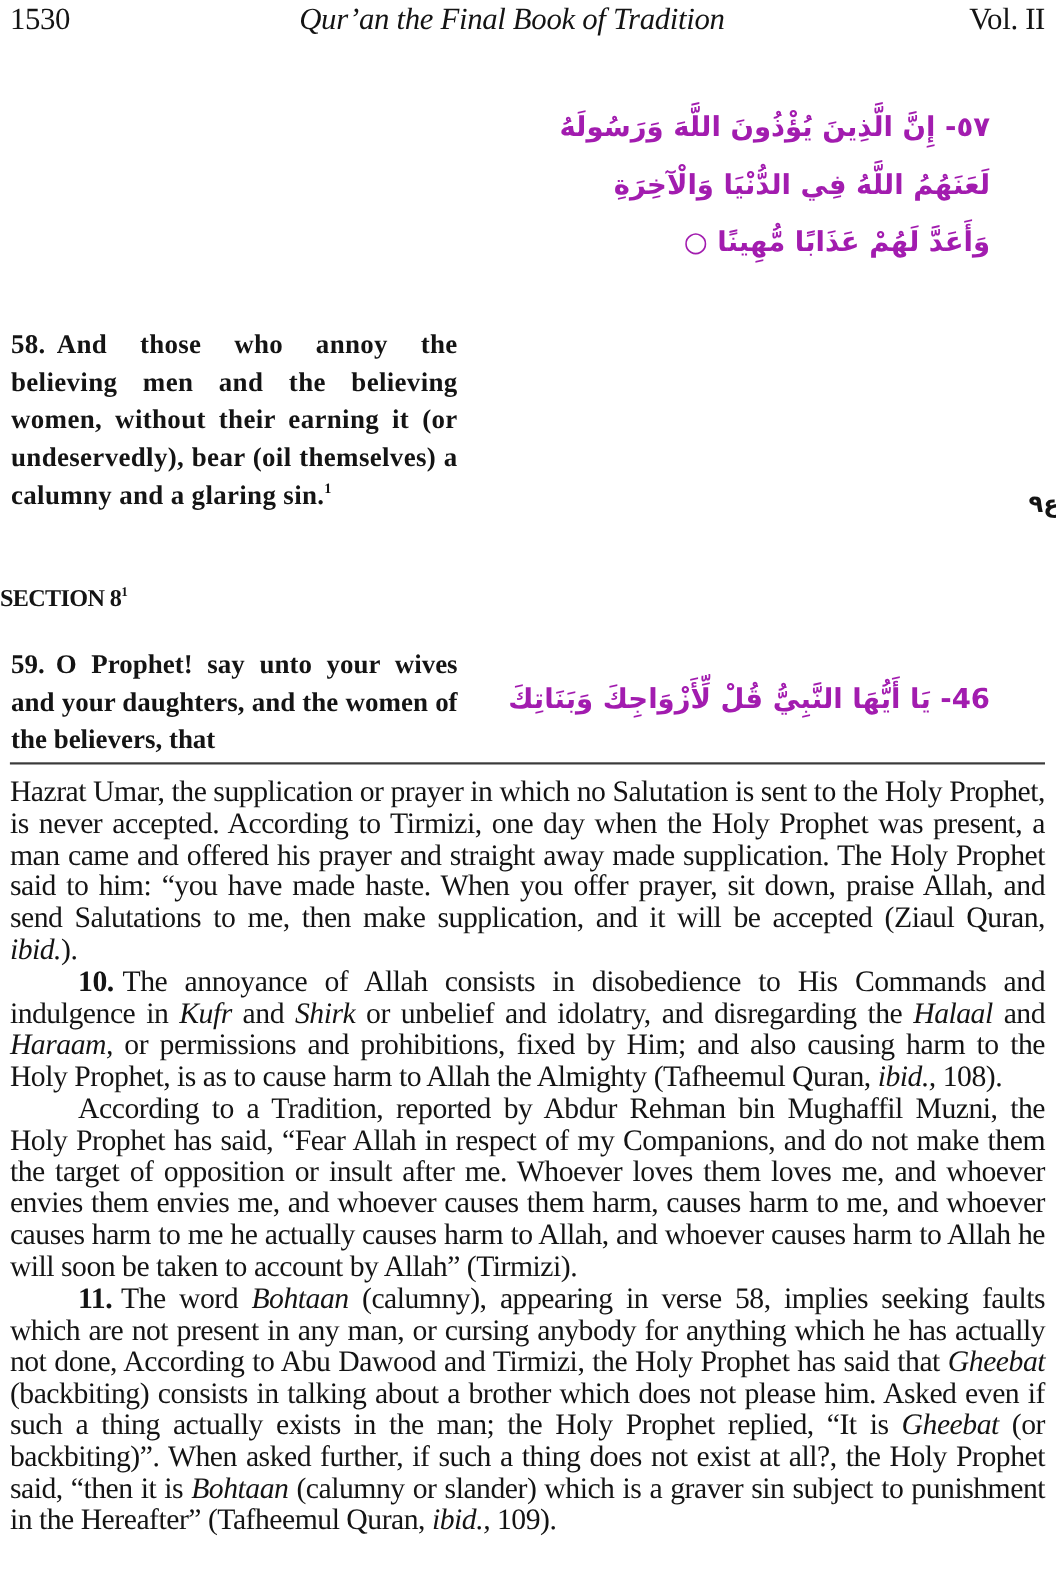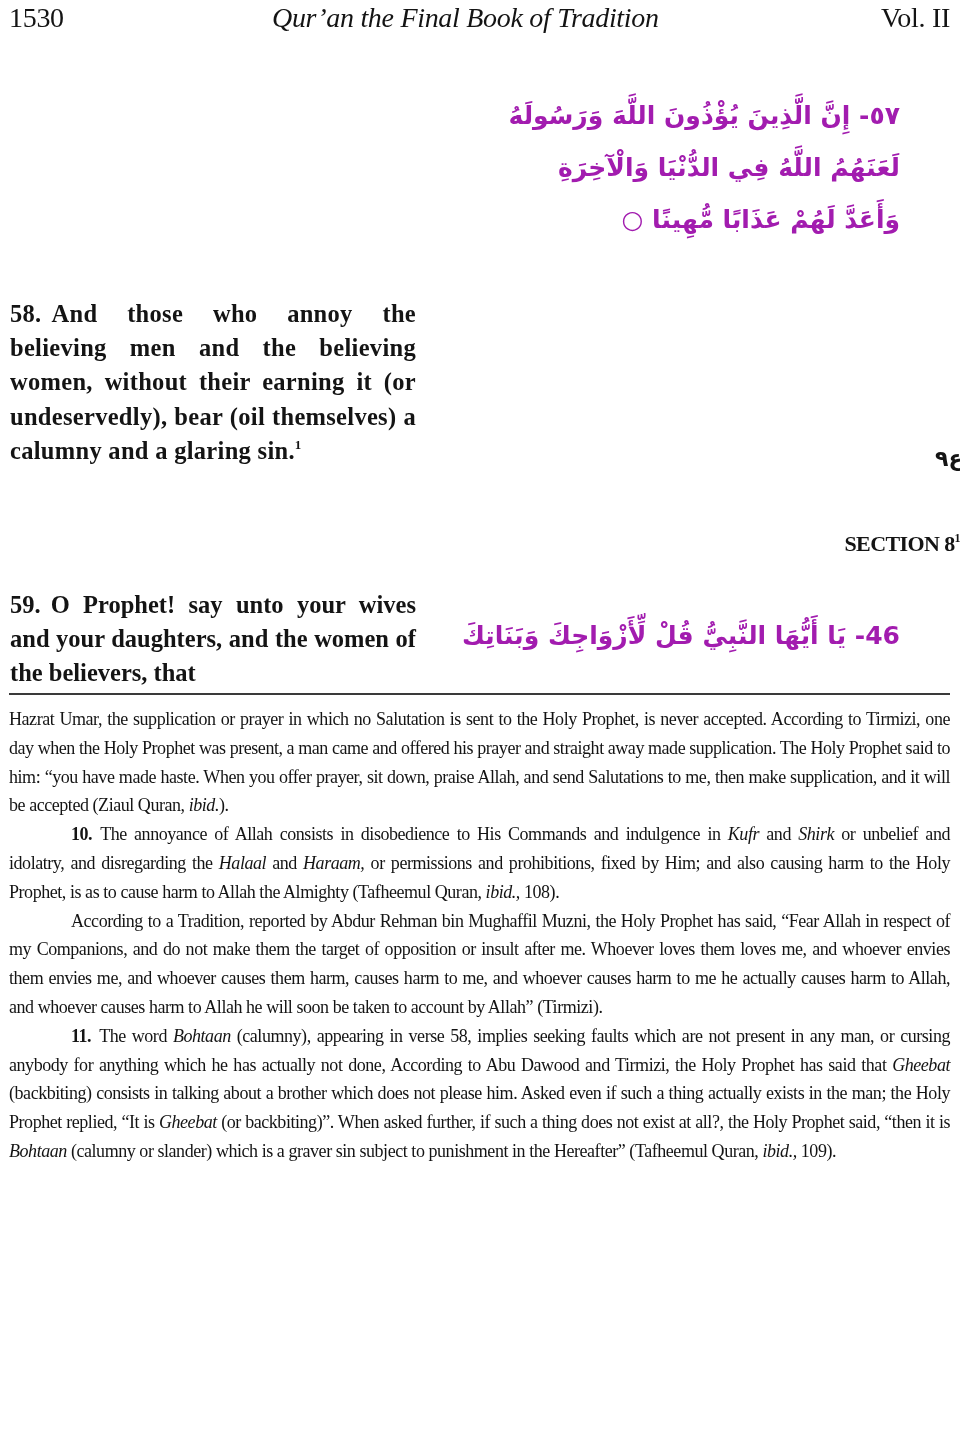--- a/index.html
+++ b/index.html
@@ -41,34 +41,34 @@
   .arabic.a57 { top: 90px; }
   .arabic.a58 { top: 318px; }
   .arabic.a59 { top: 610px; }
   .arabic .line { display: block; white-space: nowrap; }
   .ruku-mark {
     position: absolute; left: 935px; top: 446px;
     font-family: "DejaVu Sans", sans-serif; font-size: 22px; font-weight: bold;
   }
 
   .section-heading {
-    position: absolute; top: 531px; left: 0; width: 960px; text-align: right;
+    position: absolute; top: 531px; left: 0; width: 960px; text-align: left;
     font-weight: bold; font-size: 22px; letter-spacing: -0.6px;
   }
   .section-heading sup { font-size: 12px; vertical-align: 9px; line-height: 0; }
 
   .rule {
     position: absolute; left: 9px; right: 10px; top: 693px;
     border-top: 2px solid #3a3a3a;
   }
 
   
   .notes {
     position: absolute; left: 9px; top: 705px; width: 941px;
-    font-size: 18px; line-height: 28.8px; letter-spacing: -0.45px;
+    font-size: 27px; line-height: 28.8px; letter-spacing: -0.45px;
     text-align: justify;
   }
   .notes p { margin: 0; }
   .notes p.indent { text-indent: 62px; }
   .notes .fnum { font-weight: bold; margin-right: 8px; }
   .notes i { font-style: italic; }
 </style>
 </head>
 <body>
 

